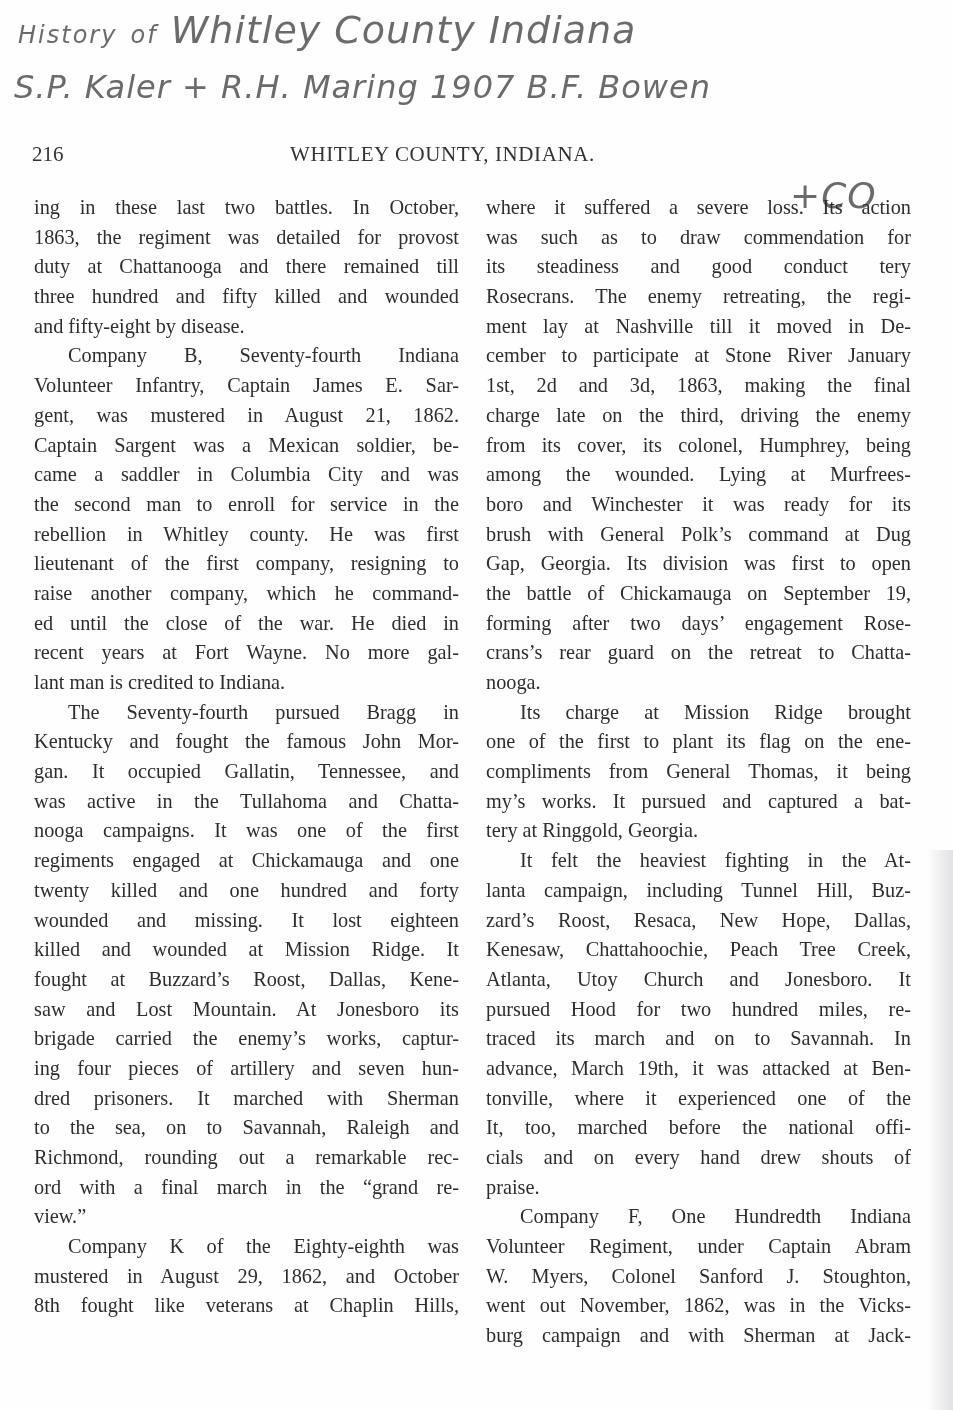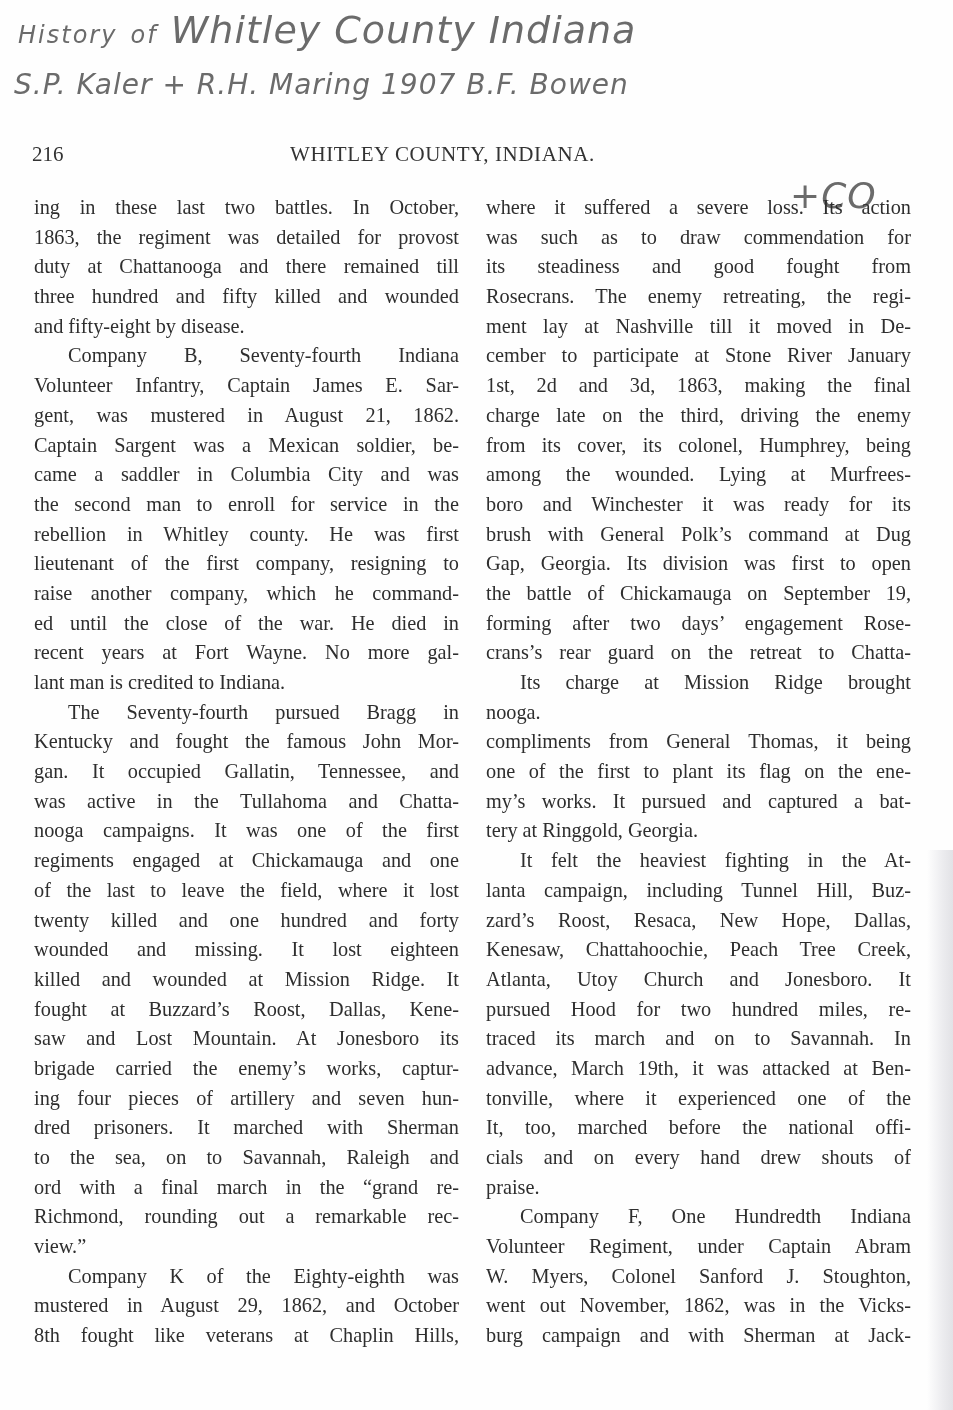--- a/index.html
+++ b/index.html
@@ -12,21 +12,21 @@
   .edge-shade {
     position: absolute; top: 850px; right: 0; width: 26px; height: 560px;
     background: linear-gradient(to right, rgba(255,255,255,0) 0%, #ececef 60%, #e2e2e6 100%);
   }
   .handwriting {
     position: absolute; font-family: "DejaVu Sans", sans-serif; color: #6b6b6b;
     font-style: italic; font-weight: 300; white-space: nowrap; letter-spacing: 1px;
   }
   .hw-1 { left: 18px; top: 8px; font-size: 38px; }
   .hw-1 .small { font-size: 24px; letter-spacing: 2px; }
-  .hw-2 { left: 14px; top: 68px; font-size: 28px; }
+  .hw-2 { left: 14px; top: 68px; font-size: 32px; }
   .hw-3 { left: 790px; top: 130px; font-size: 36px; margin-top: 45px; }
   .running-head {
     position: absolute; top: 142px; left: 0; width: 868px; height: 30px;
   }
   .page-num { position: absolute; left: 32px; top: 0; font-size: 21px; color: #333; }
   .head-title {
     position: absolute; left: 290px; top: 0; font-size: 21px; letter-spacing: 0.6px; color: #333;
   }
   .column {
     position: absolute; top: 193px; width: 425px;
@@ -76,58 +76,57 @@
     <span class="line">raise another company, which he command-</span>
     <span class="line">ed until the close of the war.  He died in</span>
     <span class="line">recent years at Fort Wayne.  No more gal-</span>
     <span class="line last">lant man is credited to Indiana.</span>
     <span class="line indent">The Seventy-fourth pursued Bragg in</span>
     <span class="line">Kentucky and fought the famous John Mor-</span>
     <span class="line">gan.  It occupied Gallatin, Tennessee, and</span>
     <span class="line">was active in the Tullahoma and Chatta-</span>
     <span class="line">nooga campaigns.  It was one of the first</span>
     <span class="line">regiments engaged at Chickamauga and one</span>
-    <span class="line">of the last to leave the field, where it lost</span>
     <span class="line">twenty killed and one hundred and forty</span>
     <span class="line">wounded and missing.  It lost eighteen</span>
     <span class="line">killed and wounded at Mission Ridge.  It</span>
     <span class="line">fought at Buzzard’s Roost, Dallas, Kene-</span>
     <span class="line">saw and Lost Mountain.  At Jonesboro its</span>
     <span class="line">brigade carried the enemy’s works, captur-</span>
     <span class="line">ing four pieces of artillery and seven hun-</span>
     <span class="line">dred prisoners.  It marched with Sherman</span>
     <span class="line">to the sea, on to Savannah, Raleigh and</span>
+    <span class="line">Richmond, rounding out a remarkable rec-</span>
     <span class="line">ord with a final march in the “grand re-</span>
-    <span class="line">Richmond, rounding out a remarkable rec-</span>
     <span class="line last">view.”</span>
     <span class="line indent">Company K of the Eighty-eighth was</span>
     <span class="line">mustered in August 29, 1862, and October</span>
     <span class="line">8th fought like veterans at Chaplin Hills,</span>
   </div>
 <div class="column col-right" id="col-right">
     <span class="line">where it suffered a severe loss.  Its action</span>
     <span class="line">was such as to draw commendation for</span>
-    <span class="line">its steadiness and good fought from</span>
+    <span class="line">its steadiness and good conduct tery</span>
     <span class="line">Rosecrans.  The enemy retreating, the regi-</span>
     <span class="line">ment lay at Nashville till it moved in De-</span>
     <span class="line">cember to participate at Stone River January</span>
     <span class="line">1st, 2d and 3d, 1863, making the final</span>
     <span class="line">charge late on the third, driving the enemy</span>
     <span class="line">from its cover, its colonel, Humphrey, being</span>
     <span class="line">among the wounded.  Lying at Murfrees-</span>
     <span class="line">boro and Winchester it was ready for its</span>
     <span class="line">brush with General Polk’s command at Dug</span>
     <span class="line">Gap, Georgia.  Its division was first to open</span>
     <span class="line">the battle of Chickamauga on September 19,</span>
     <span class="line">forming after two days’ engagement Rose-</span>
     <span class="line">crans’s rear guard on the retreat to Chatta-</span>
+    <span class="line last">nooga.</span>
     <span class="line indent">Its charge at Mission Ridge brought</span>
-    <span class="line last">nooga.</span>
+    <span class="line">one of the first to plant its flag on the ene-</span>
     <span class="line">compliments from General Thomas, it being</span>
-    <span class="line">one of the first to plant its flag on the ene-</span>
     <span class="line">my’s works.  It pursued and captured a bat-</span>
     <span class="line last">tery at Ringgold, Georgia.</span>
     <span class="line indent">It felt the heaviest fighting in the At-</span>
     <span class="line">lanta campaign, including Tunnel Hill, Buz-</span>
     <span class="line">zard’s Roost, Resaca, New Hope, Dallas,</span>
     <span class="line">Kenesaw, Chattahoochie, Peach Tree Creek,</span>
     <span class="line">Atlanta, Utoy Church and Jonesboro.  It</span>
     <span class="line">pursued Hood for two hundred miles, re-</span>
     <span class="line">traced its march and on to Savannah.  In</span>
     <span class="line">advance, March 19th, it was attacked at Ben-</span>

